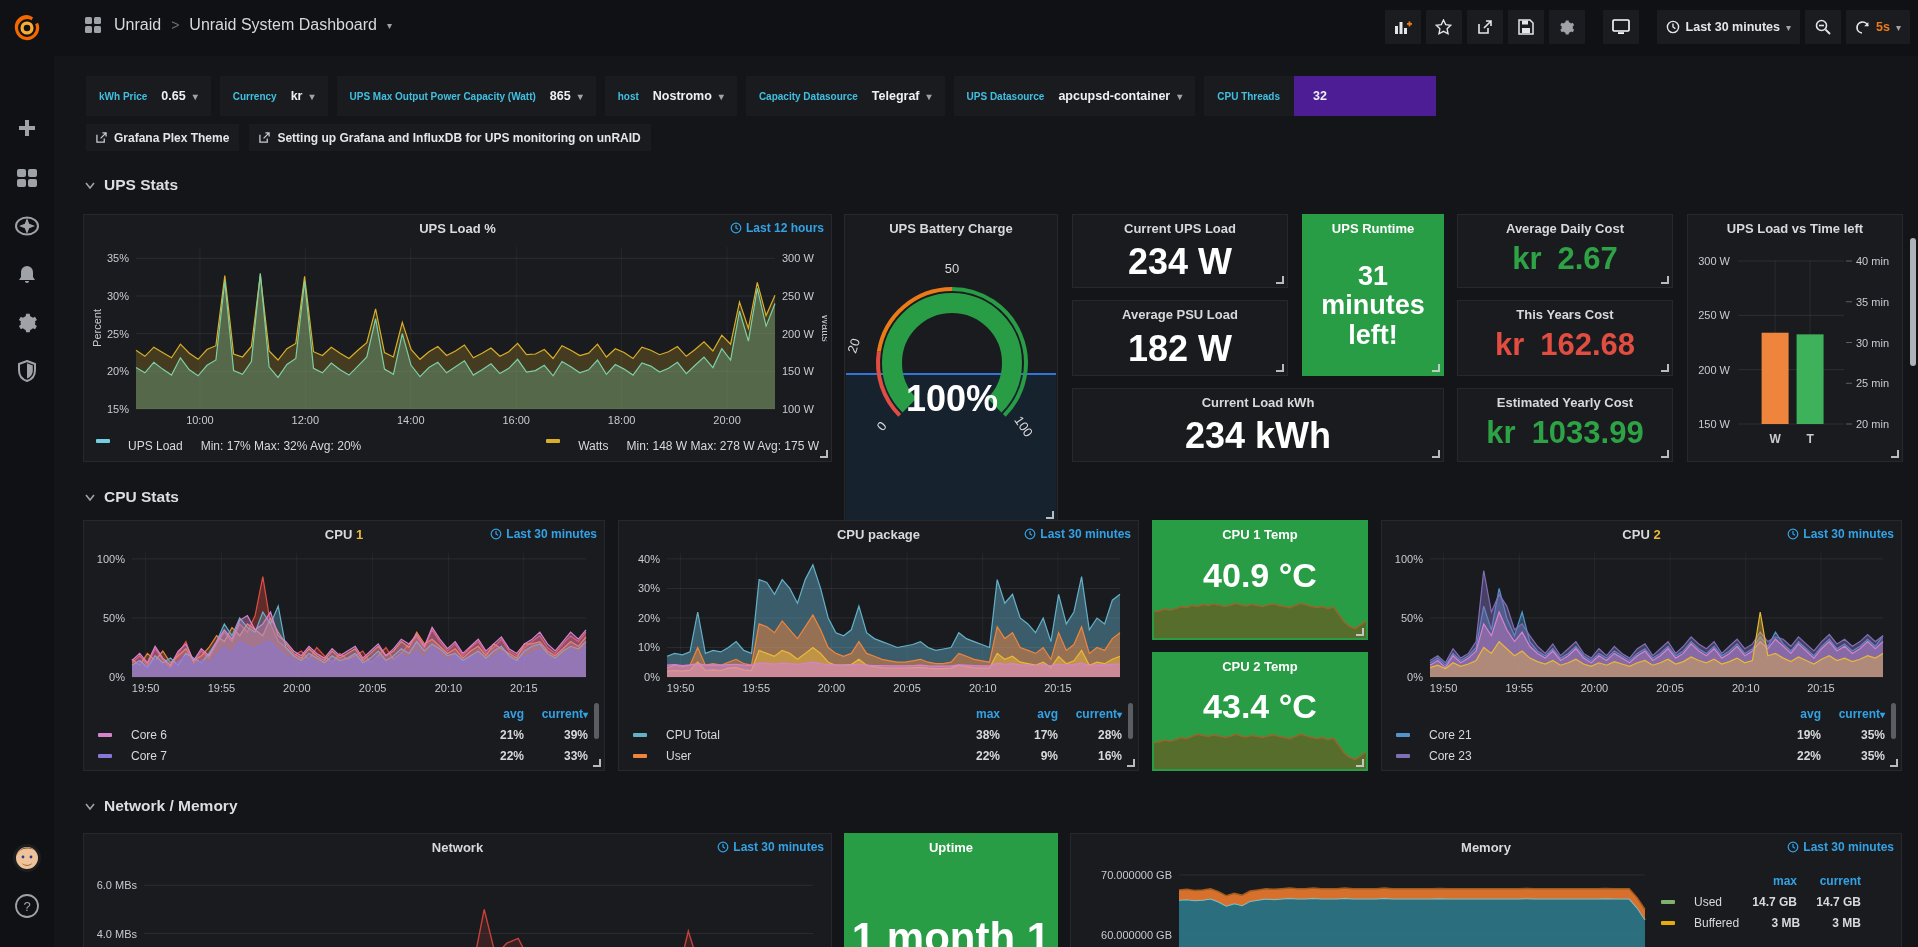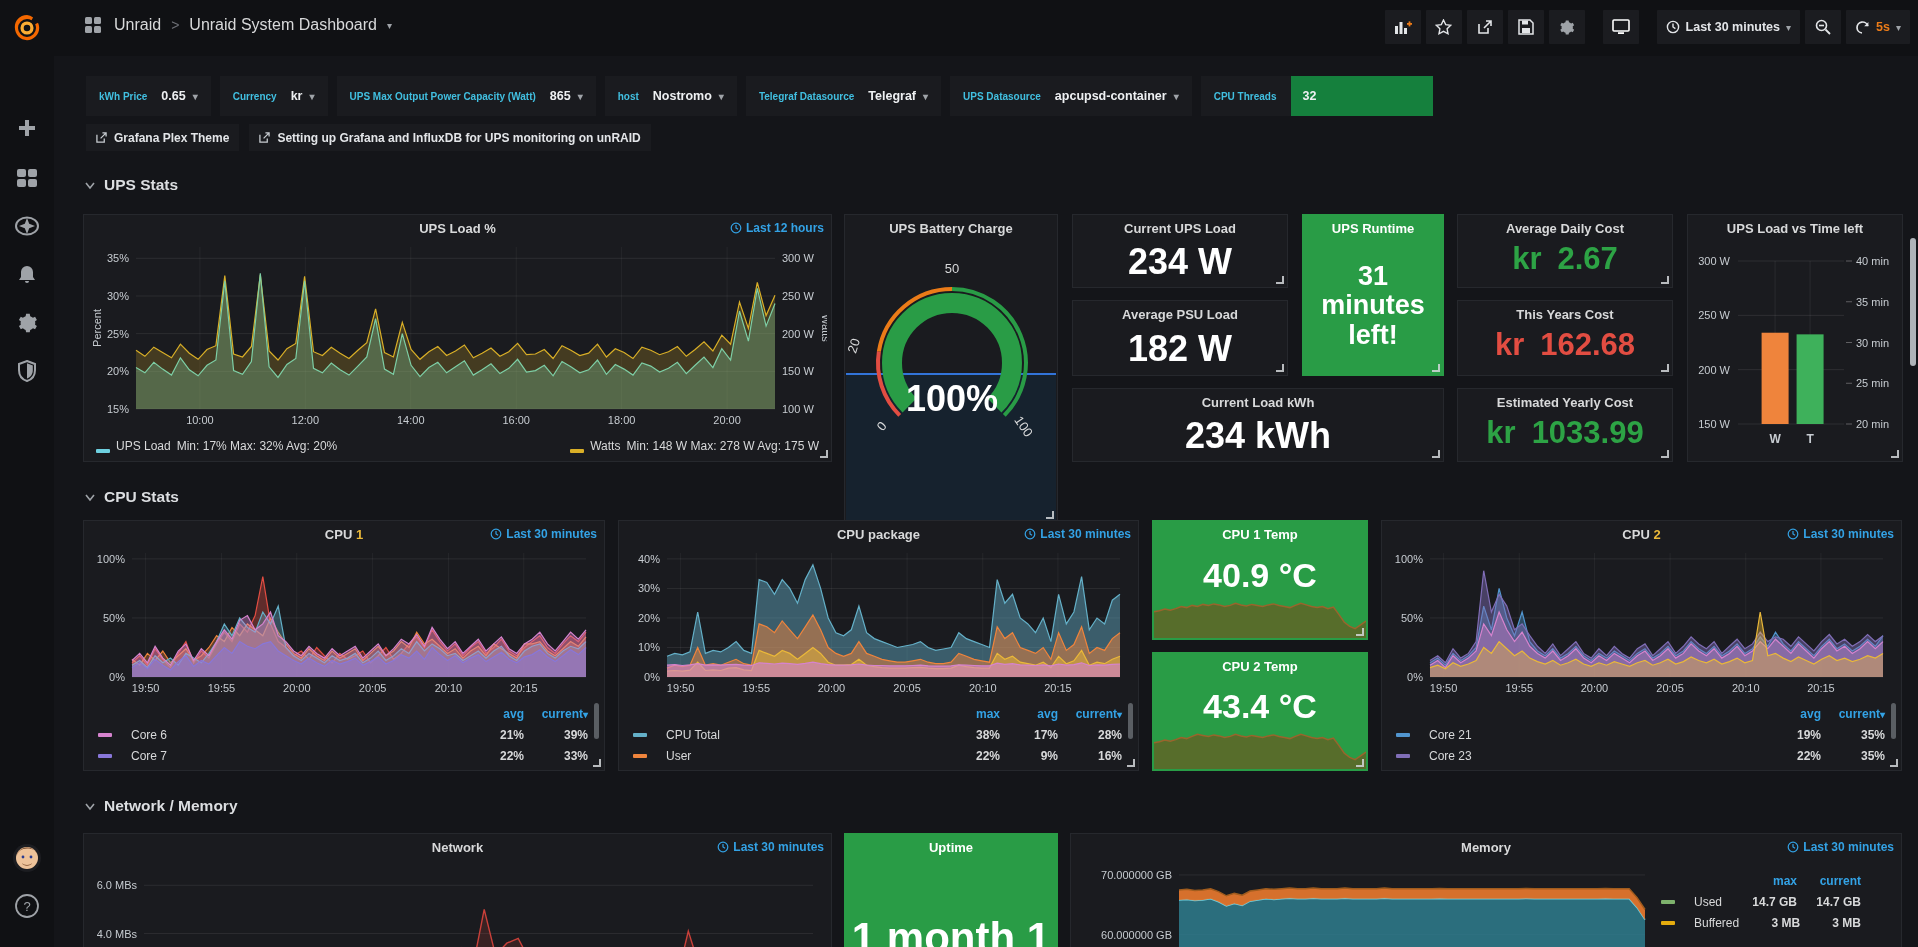--- a/index.html
+++ b/index.html
@@ -24,21 +24,21 @@
   .tbtn svg { display:block; }
   .tgap { width:8px; }
   .trange { font-size:12.5px; font-weight:700; color:#e3e5e8; }
   .tref { font-size:12.5px; font-weight:700; color:#eb7b18; }
 
   
   #vars { position:absolute; left:86px; top:76px; display:flex; gap:9px; z-index:5; }
   .vchip { background:#1a1b1f; display:flex; align-items:center; padding:0 13px; height:40px; gap:14px; cursor:pointer; }
   .vlabel { color:#41bfe0; font-size:10px; font-weight:700; white-space:nowrap; }
   .vvalue { color:#eef0f2; font-size:12.5px; font-weight:700; display:flex; gap:7px; align-items:center; white-space:nowrap; }
-  .vinput { background:#15803d; height:40px; display:flex; align-items:center; padding:0 12px; min-width:142px; color:#eef0f2; font-size:12.5px; font-weight:700; }
+  .vinput { background:#4c1d95; height:40px; display:flex; align-items:center; padding:0 19px; min-width:142px; color:#eef0f2; font-size:12.5px; font-weight:700; }
   #links { position:absolute; left:86px; top:124px; display:flex; gap:10px; z-index:5; }
   .lchip { background:#1a1b1f; height:27px; display:flex; align-items:center; gap:7px; padding:0 10px; color:#e3e5e8; font-size:12px; font-weight:700; cursor:pointer; }
 
   
   .sec { position:absolute; left:84px; display:flex; align-items:center; gap:8px; color:#dcdee1; font-size:15.5px; font-weight:700; cursor:pointer; z-index:4; }
 
   
   .panel { position:absolute; background:#1a1b1f; border:1px solid #26282d; }
   .panel::after { content:""; position:absolute; right:3px; bottom:3px; width:6px; height:6px; border-right:2px solid #d4d7da; border-bottom:2px solid #d4d7da; opacity:.85; }
   .ptitle { position:absolute; left:0; right:0; top:6px; text-align:center; font-size:13px; font-weight:700; color:#d8d9da; cursor:pointer; z-index:3; }
@@ -49,21 +49,21 @@
   svg text { font-family:"Liberation Sans", sans-serif; }
 
   
   .statv { position:absolute; left:0; right:0; top:26px; bottom:4px; display:flex; align-items:center; justify-content:center; font-weight:700; color:#fff; }
   .green { background:#299c46; border-color:#299c46; }
   .green .ptitle { color:#ffffff; }
   .costv { display:flex; gap:16px; align-items:baseline; font-weight:700; }
 
   
   .uleg { position:absolute; left:12px; right:12px; bottom:4px; height:22px; display:flex; justify-content:space-between; align-items:center; font-size:12px; color:#d8d9da; }
-  .uleg .li { display:flex; align-items:flex-end; gap:6px; }
+  .uleg .li { display:flex; align-items:flex-start; gap:18px; }
   .sw { width:14px; height:4px; border-radius:1px; display:inline-block; }
   .lname { cursor:pointer; }
   .lstats { color:#d8d9da; }
 
   .tleg { position:absolute; left:14px; right:16px; bottom:4px; font-size:12px; color:#d8d9da; }
   .trow { display:flex; align-items:center; height:21px; }
   .trow .nm { flex:1; display:flex; align-items:center; gap:19px; }
   .tc { width:58px; text-align:right; font-weight:700; }
   .tc2 { width:64px; text-align:right; font-weight:700; }
   .thead { color:#33a2e5; font-weight:700; }
@@ -274,21 +274,21 @@
         </span>
     </div>
     <div class="vchip">
       <span class="vlabel">host</span>
       <span class="vvalue">
           <span>Nostromo</span>
           <span class="caret">▾</span>
         </span>
     </div>
     <div class="vchip">
-      <span class="vlabel">Telegraf Datasource</span>
+      <span class="vlabel">Capacity Datasource</span>
       <span class="vvalue">
           <span>Telegraf</span>
           <span class="caret">▾</span>
         </span>
     </div>
     <div class="vchip">
       <span class="vlabel">UPS Datasource</span>
       <span class="vvalue">
           <span>apcupsd-container</span>
           <span class="caret">▾</span>

